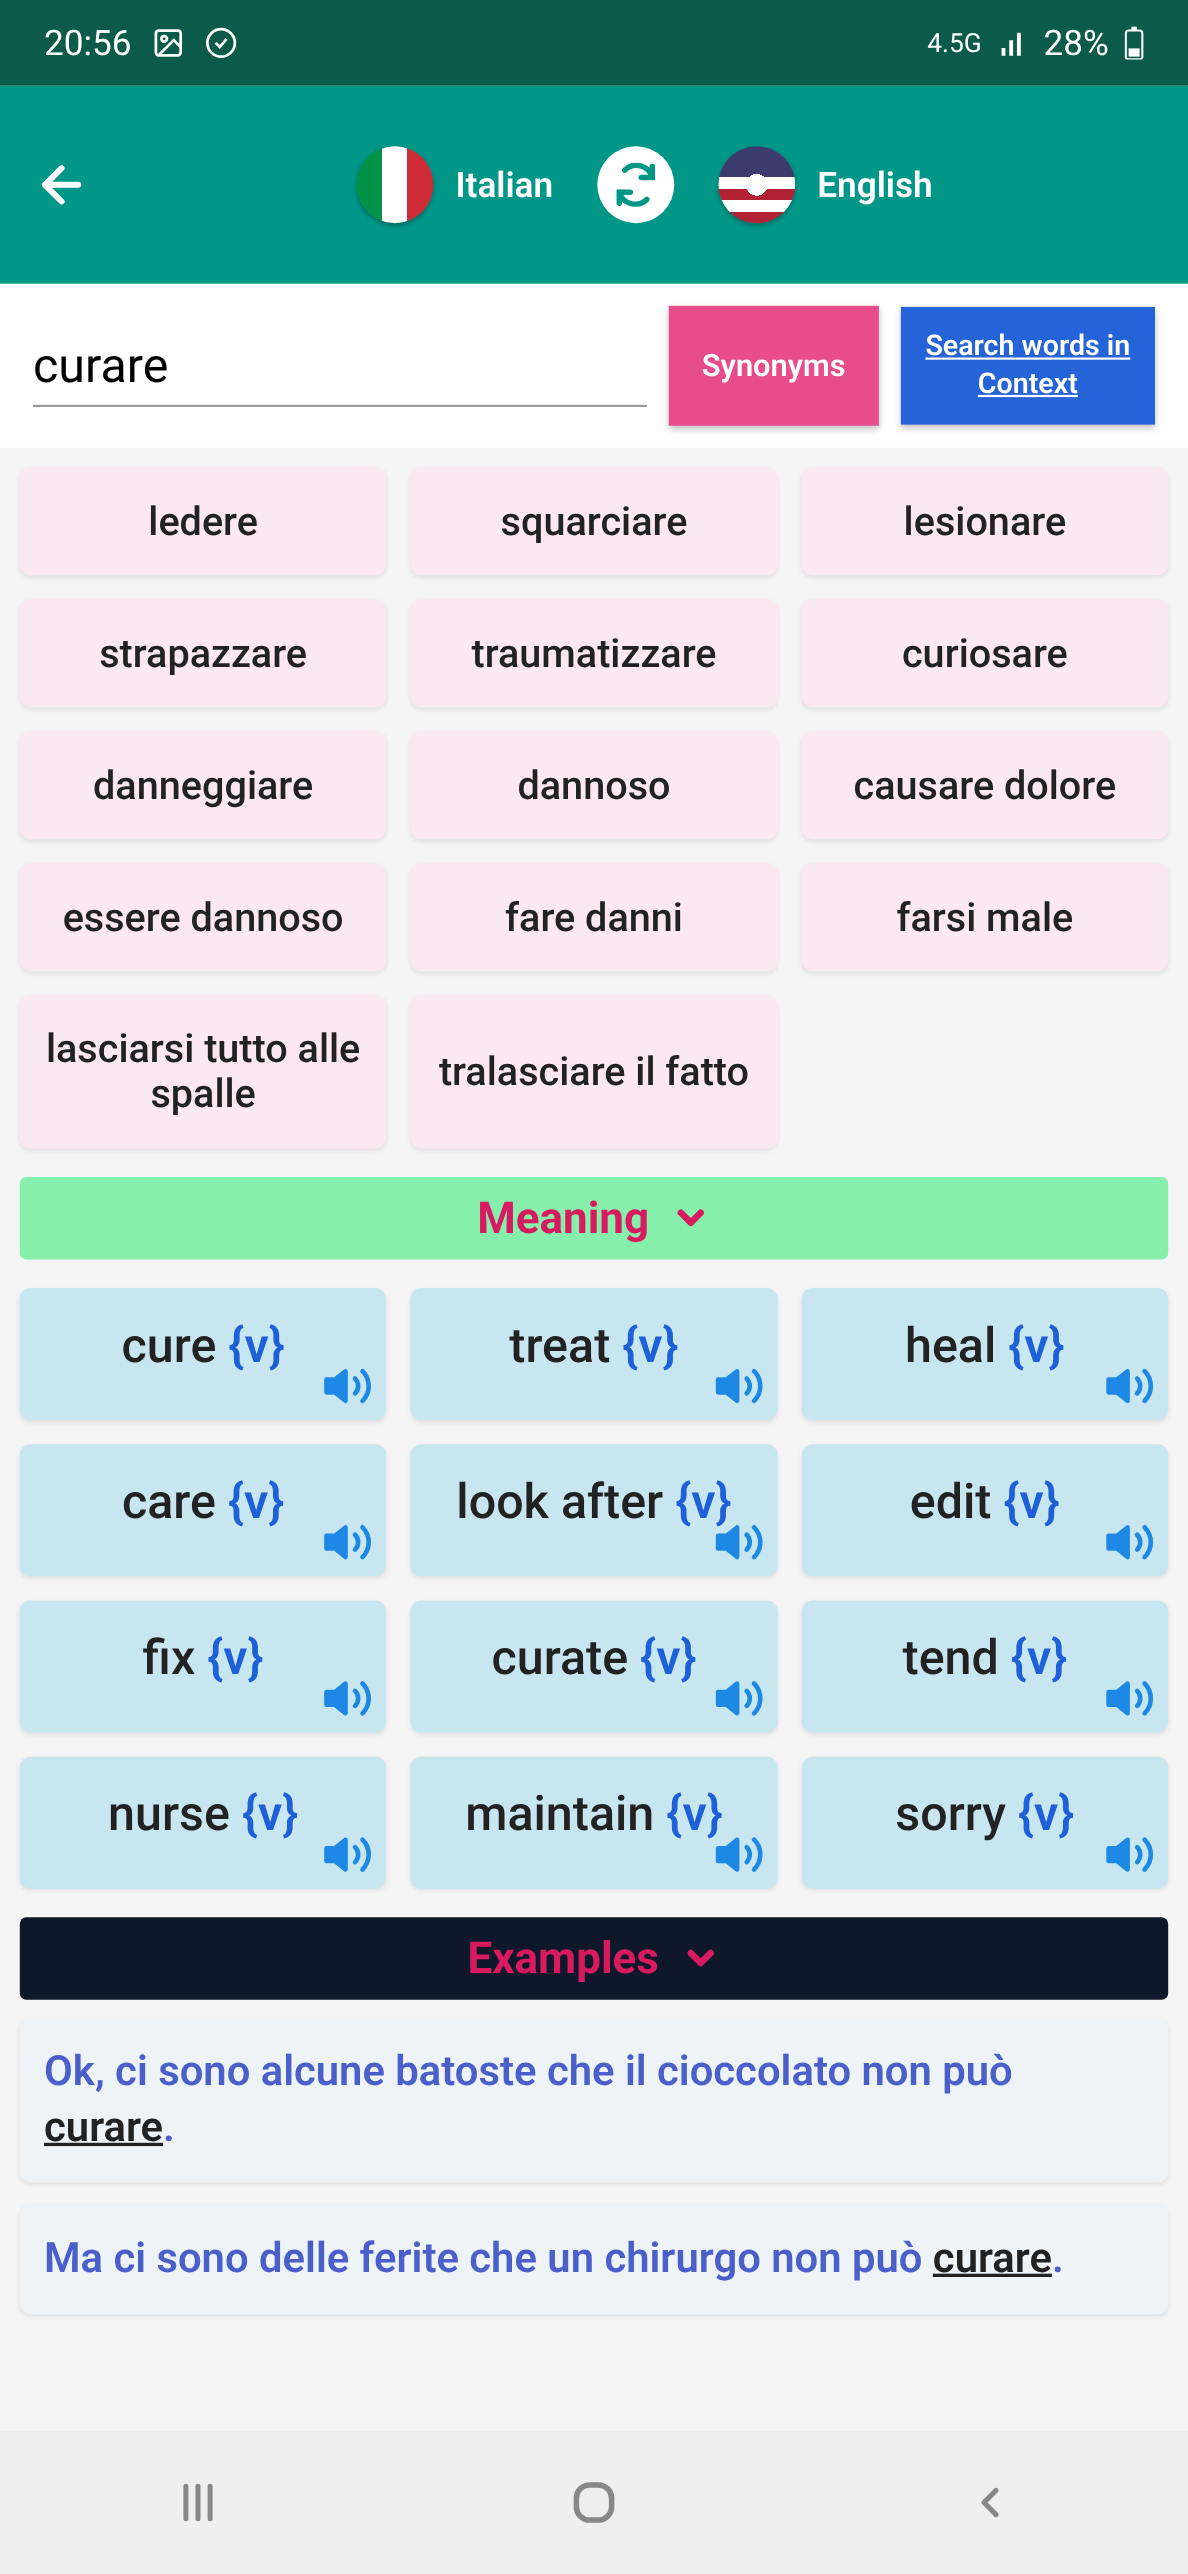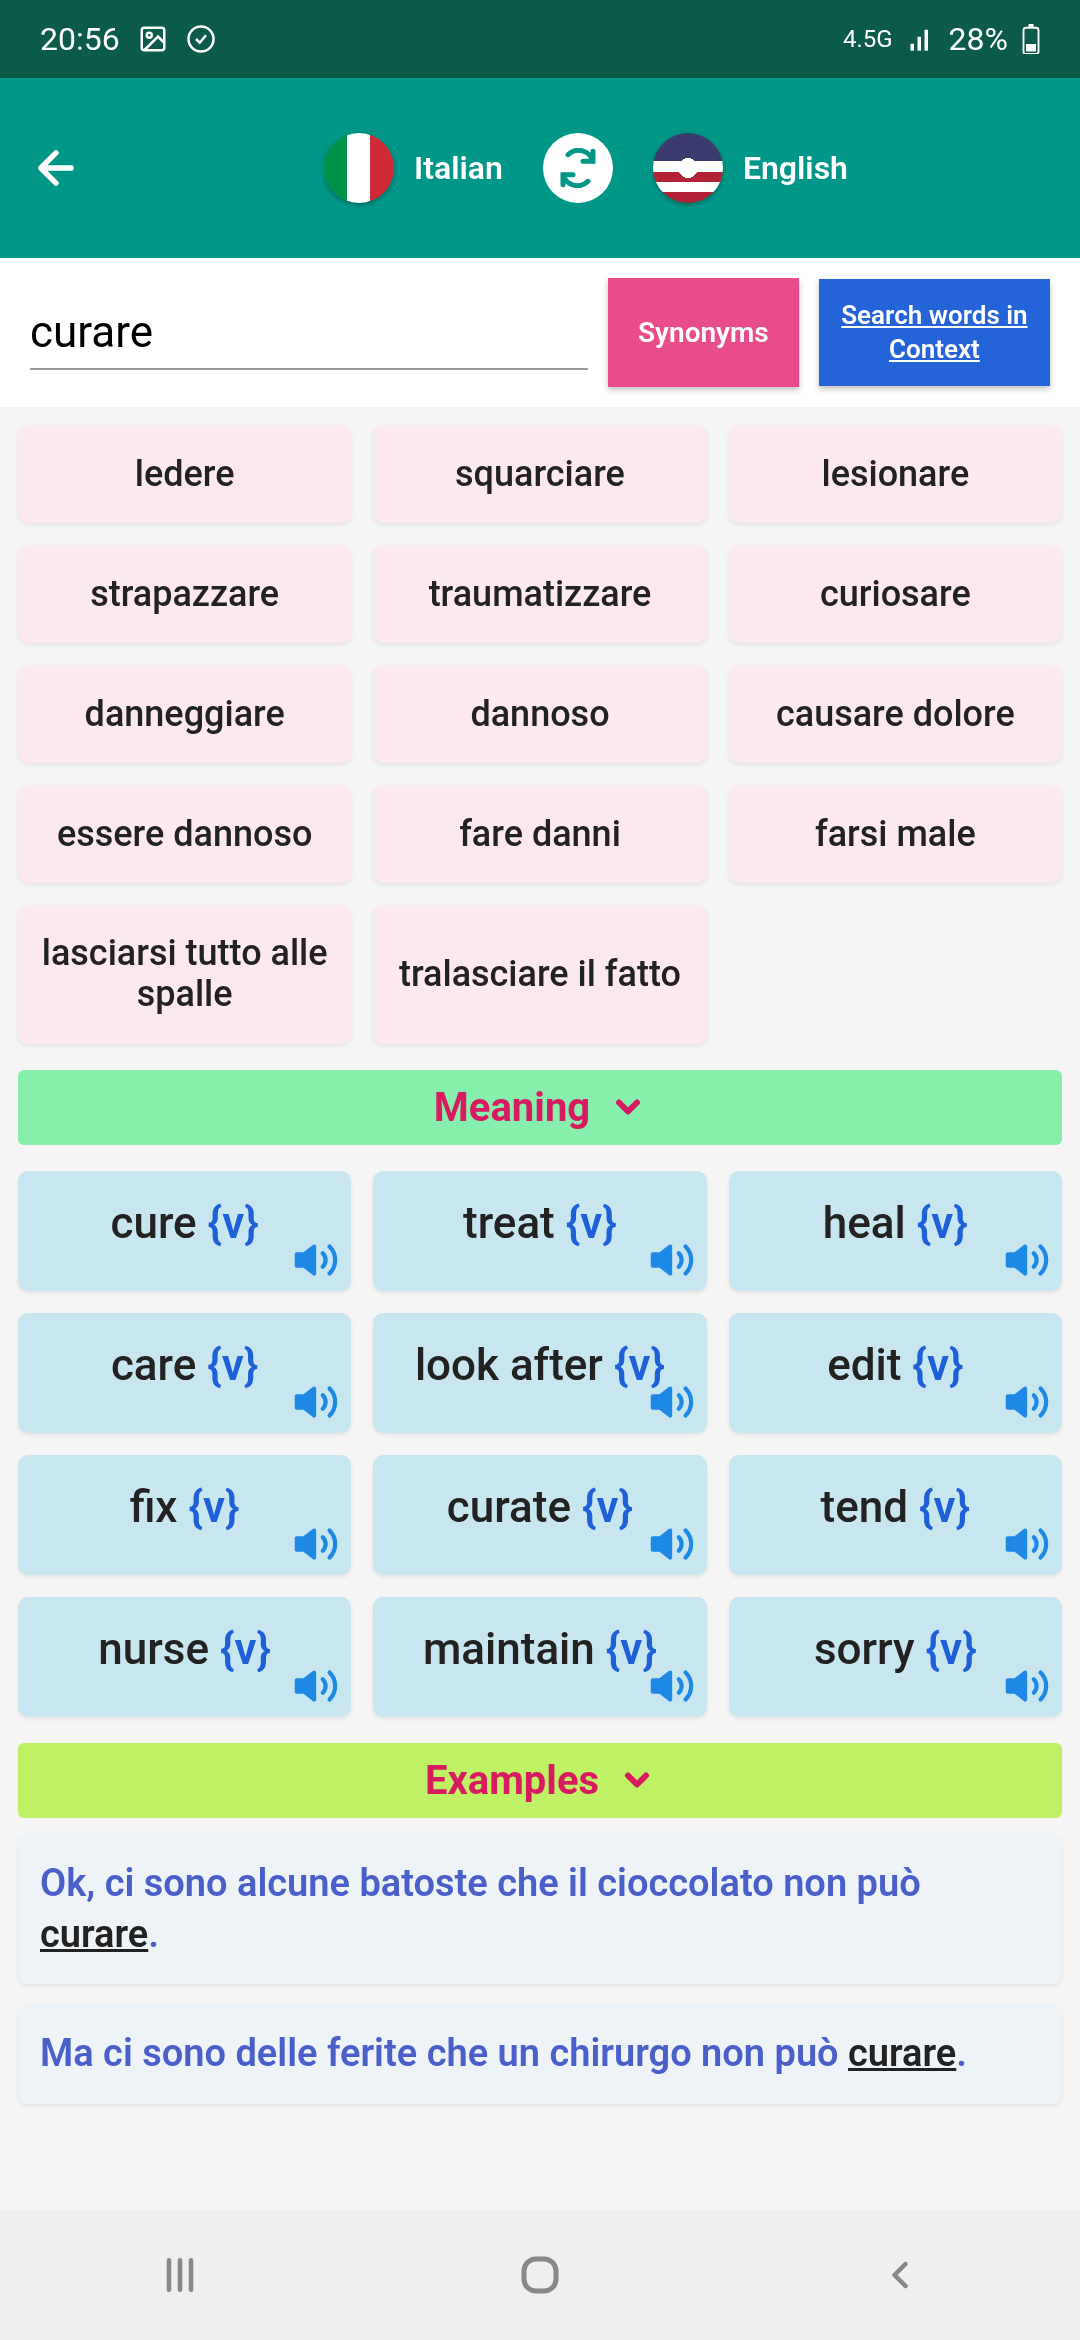--- a/index.html
+++ b/index.html
@@ -23,21 +23,21 @@
   .search-input { flex: 1; border: none; border-bottom: 2px solid #999; font-size: 44px; padding: 10px 0; outline: none; font-family: inherit; }
   .btn-syn { background: #e84c8a; color: #fff; font-size: 28px; font-weight: 600; padding: 38px 30px; border: none; box-shadow: 0 3px 6px rgba(0,0,0,0.25); }
   .btn-ctx { background: #2563d9; color: #fff; font-size: 26px; font-weight: 600; padding: 20px 20px; border: none; box-shadow: 0 3px 6px rgba(0,0,0,0.25); text-align: center; line-height: 1.3; width: 260px; text-decoration: underline; }
   
   .chips { display: grid; grid-template-columns: repeat(3, 1fr); gap: 22px; padding: 18px; }
   .chip { background: #fce8f1; border-radius: 10px; font-size: 36px; font-weight: 500; color: #222; padding: 28px 10px; text-align: center; display: flex; align-items: center; justify-content: center; min-height: 90px; box-shadow: 0 2px 4px rgba(0,0,0,0.08); }
   .chip.two-line { line-height: 1.15; }
   
   .section-bar { margin: 8px 18px; border-radius: 6px; display: flex; align-items: center; justify-content: center; gap: 20px; font-size: 40px; font-weight: 700; color: #d81b60; padding: 14px 0; }
   .section-bar.blue { background: #86efac; }
-  .section-bar.pink { background: #bef264; }
+  .section-bar.pink { background: #0f172a; }
   
   .meanings { display: grid; grid-template-columns: repeat(3, 1fr); gap: 22px; padding: 18px; }
   .meaning { background: #c8e6f0; border-radius: 10px; position: relative; padding: 24px 10px 40px; min-height: 120px; display: flex; align-items: center; justify-content: center; box-shadow: 0 2px 4px rgba(0,0,0,0.08); }
   .meaning-text { font-size: 44px; font-weight: 500; color: #222; }
   .meaning-tag { color: #1e60d8; font-weight: 600; }
   .speaker { position: absolute; bottom: 8px; right: 12px; color: #1e88e5; }
   
   .examples { padding: 8px 18px; display: flex; flex-direction: column; gap: 20px; }
   .example { background: #eef3f7; border-radius: 10px; padding: 24px 22px; font-size: 38px; font-weight: 600; color: #4a5fc9; line-height: 1.35; box-shadow: 0 2px 4px rgba(0,0,0,0.08); }
   .example u { color: #222; text-decoration: underline; }

